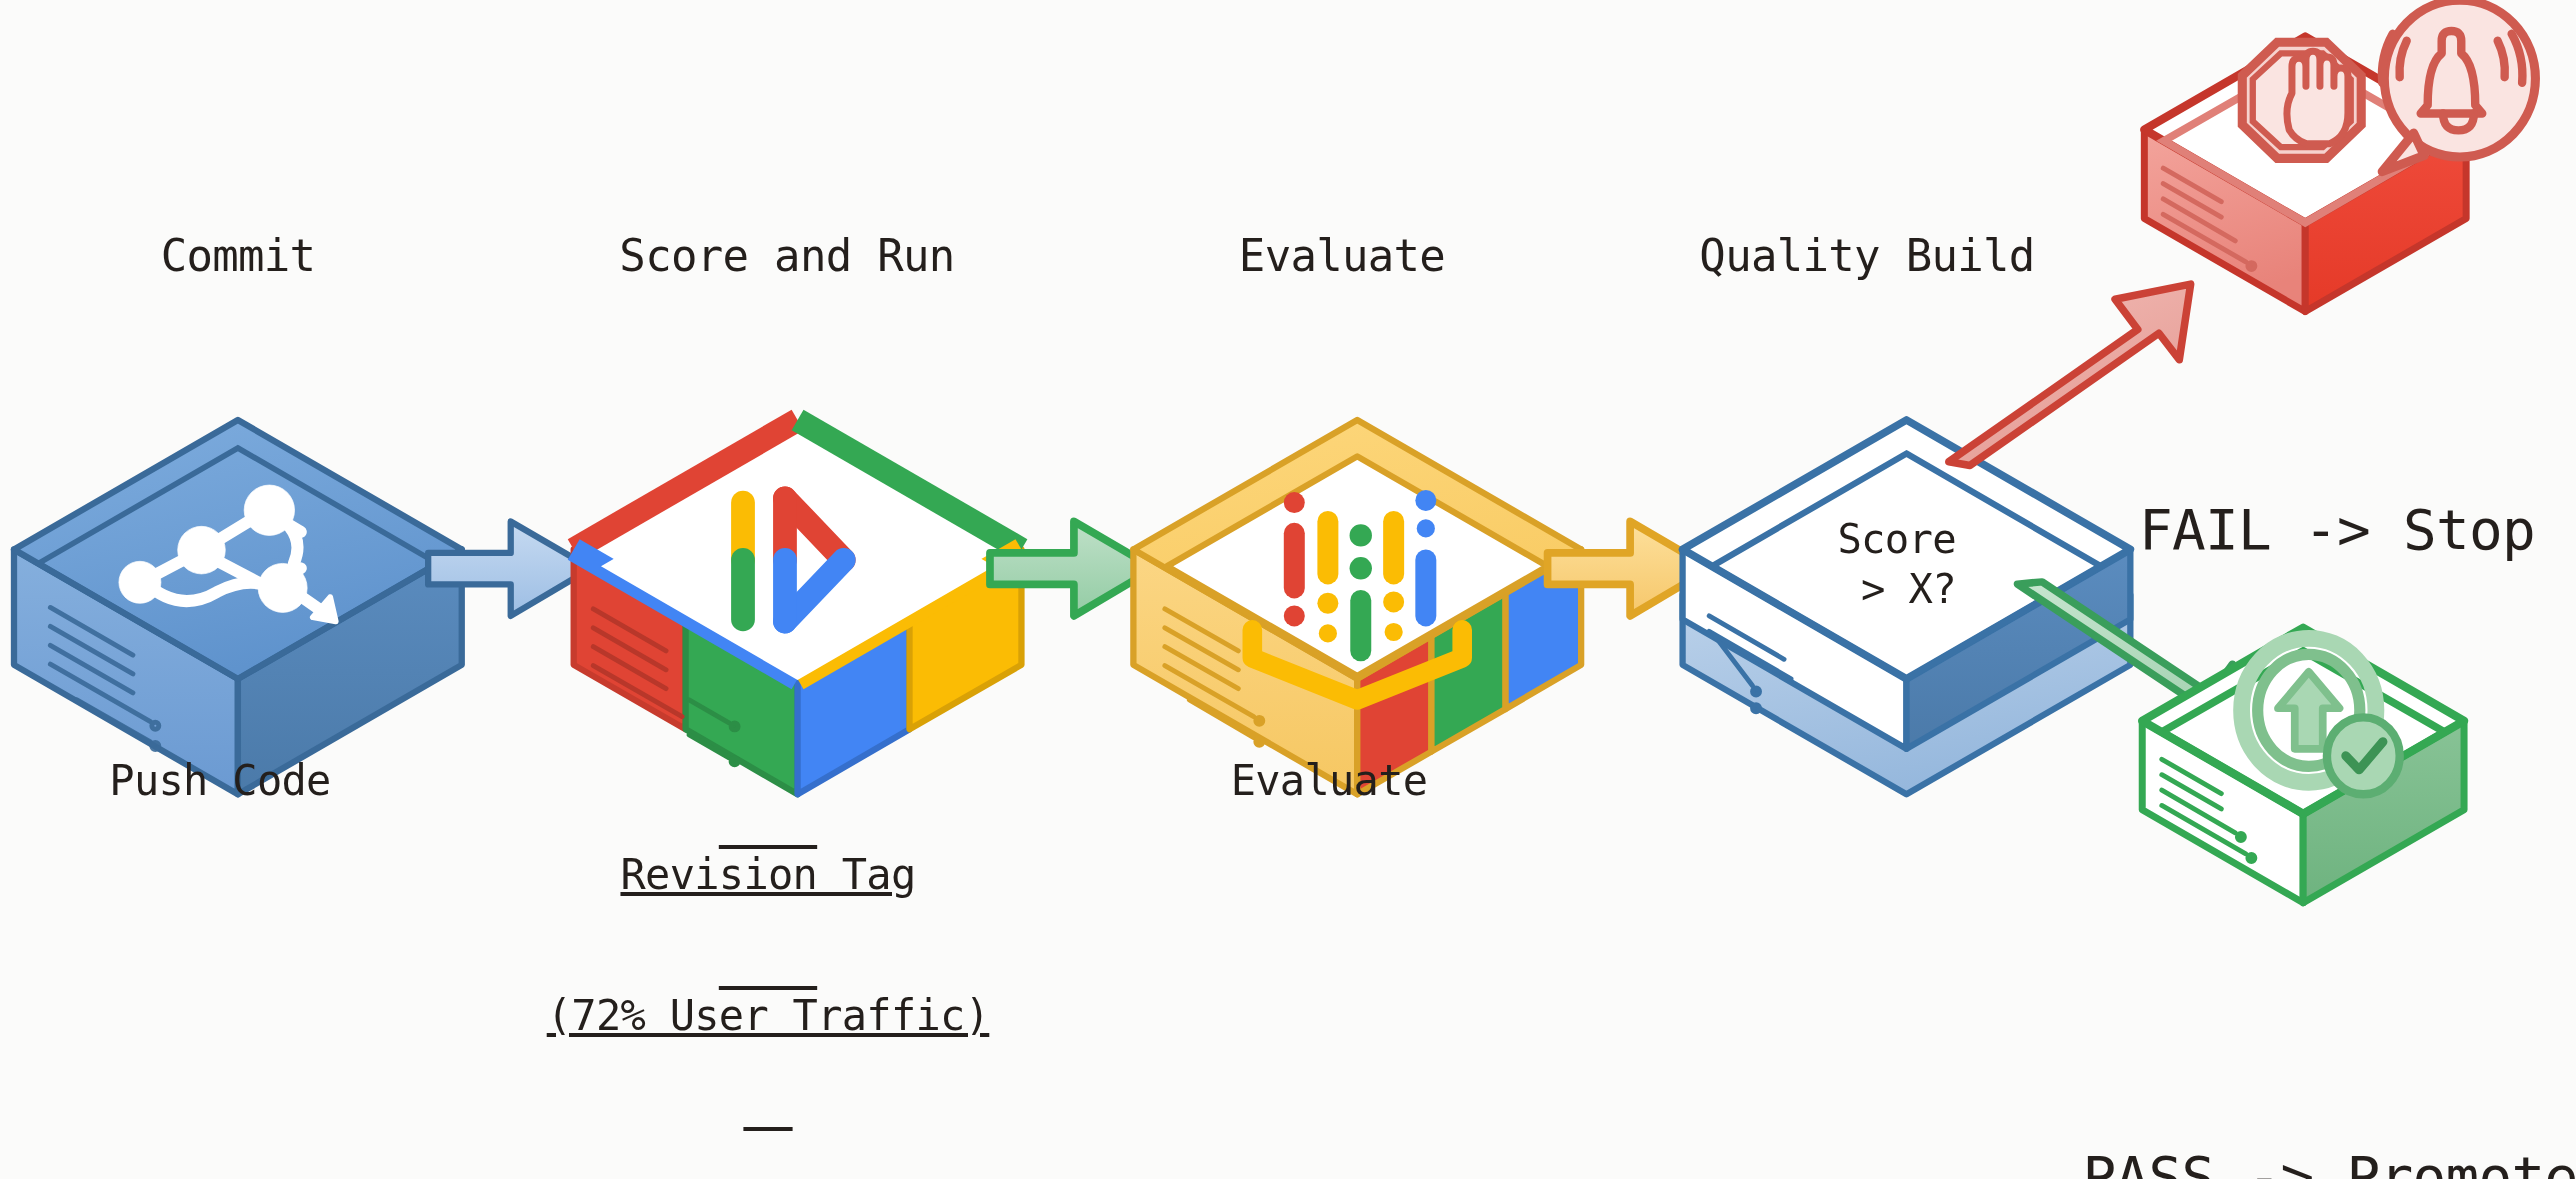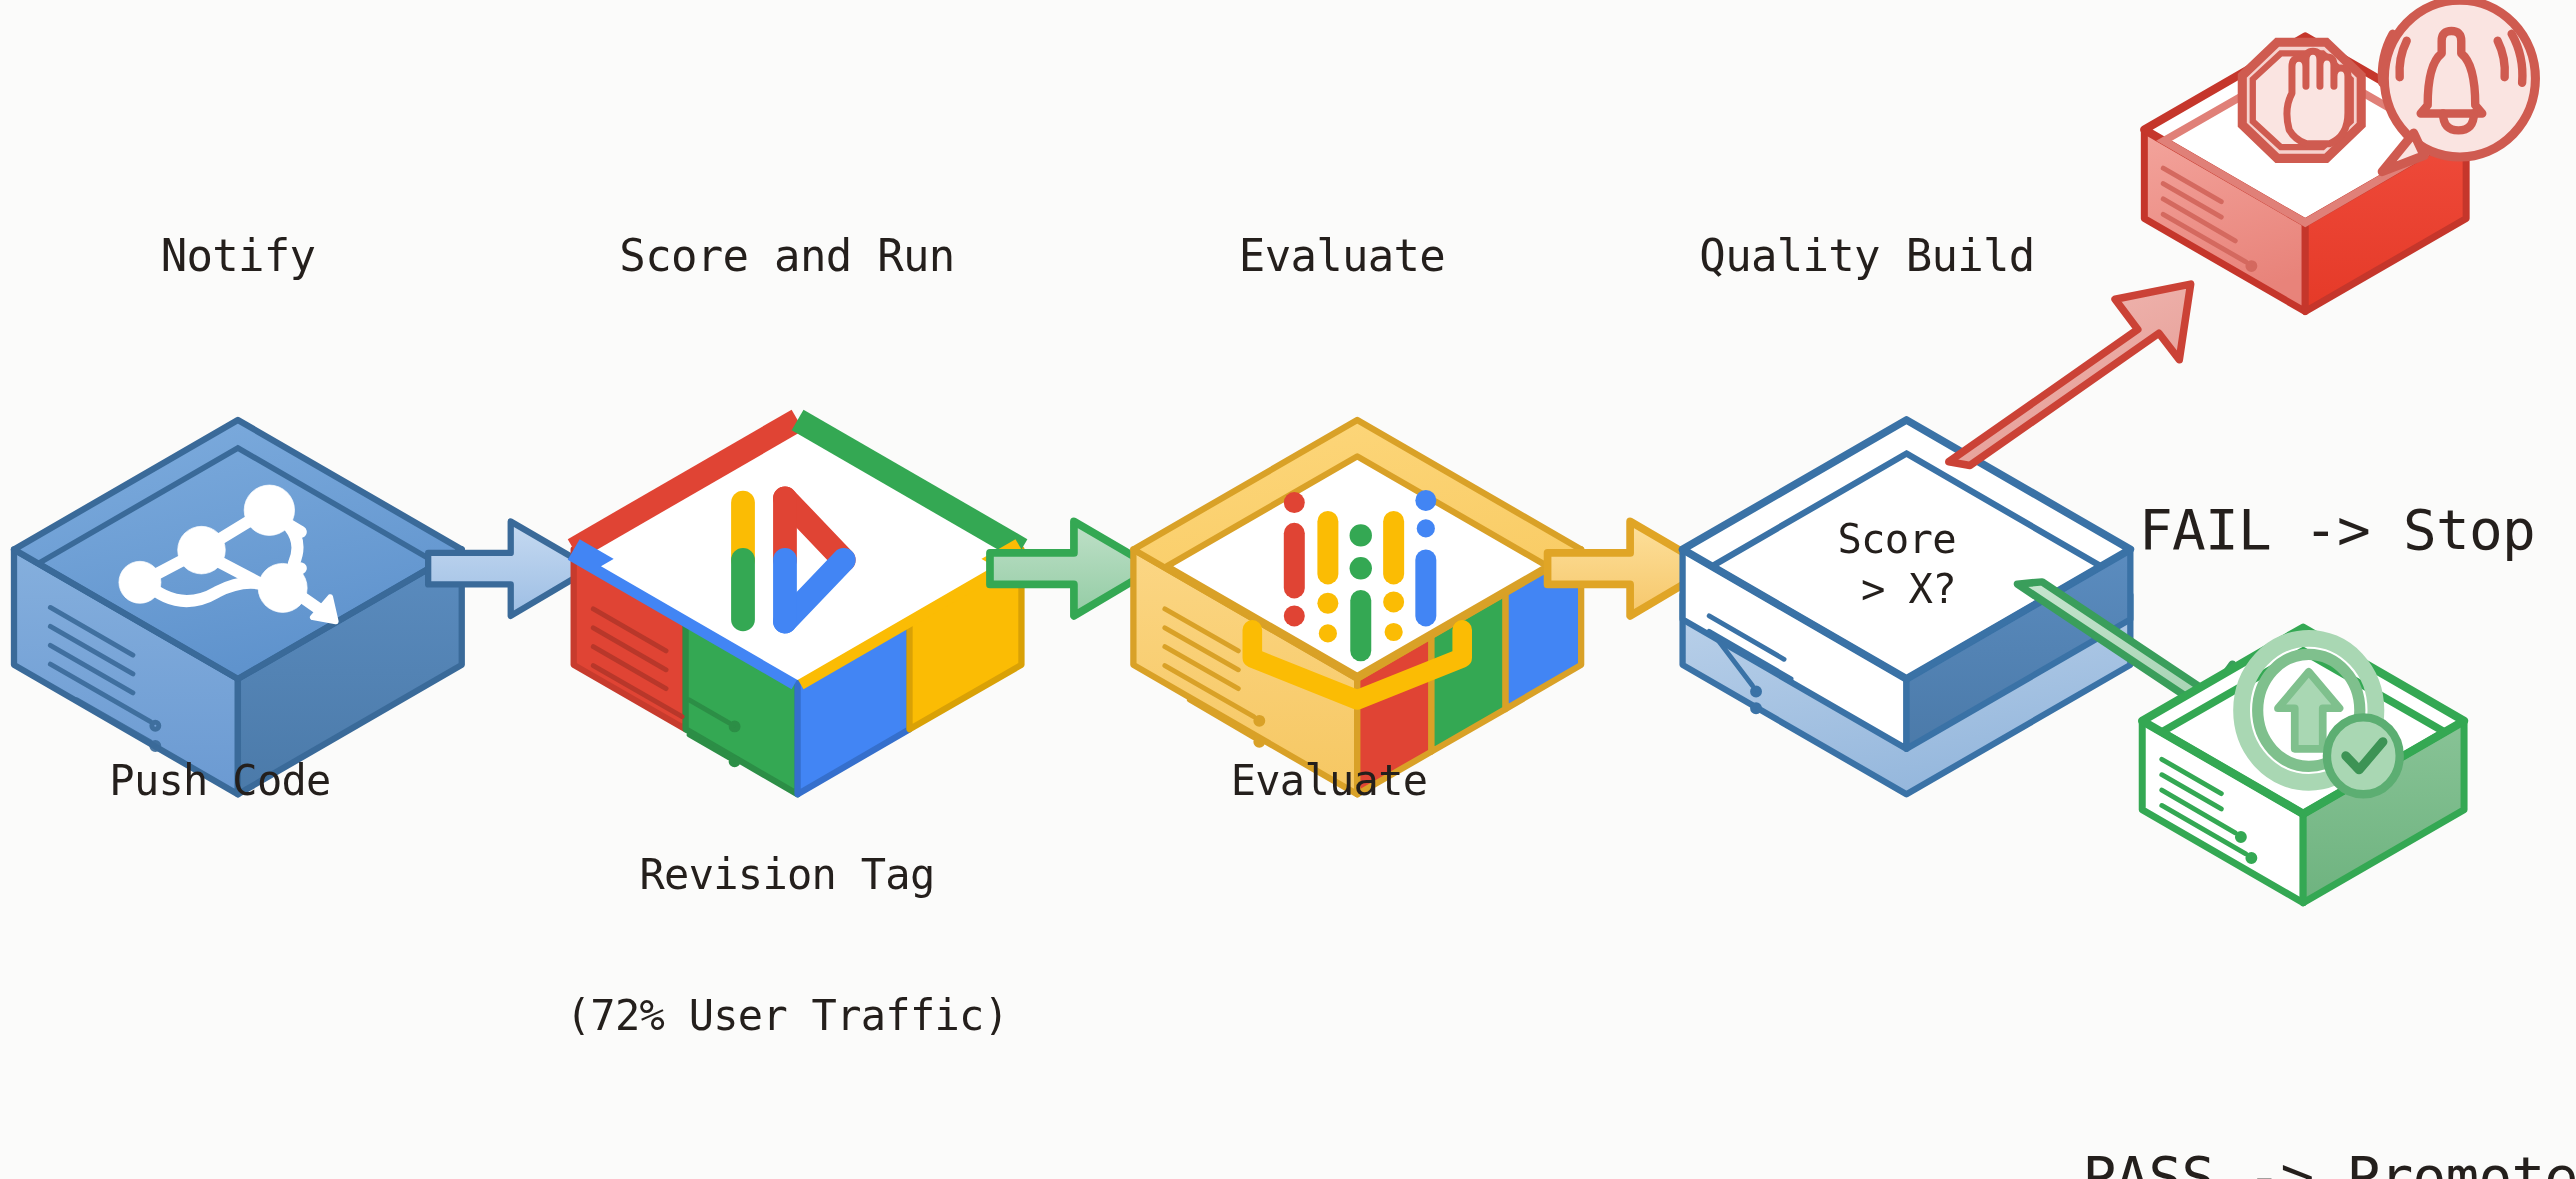--- a/index.html
+++ b/index.html
@@ -338,25 +338,25 @@
         <ellipse cx="3300" cy="1015" rx="96" ry="103" fill="none" stroke="#a9d7b3" stroke-width="24"></ellipse>
         <ellipse cx="3300" cy="1015" rx="73" ry="80" fill="none" stroke="#7fc08d" stroke-width="16"></ellipse>
         <path d="M3300 960 L3344 1012 L3320 1012 L3320 1070 L3280 1070 L3280 1012 L3256 1012 Z" fill="#a9d7b3" stroke="#7fc08d" stroke-width="11" stroke-linejoin="round"></path>
         <ellipse cx="3378" cy="1080" rx="52" ry="55" fill="#a9d7b3" stroke="#5cae72" stroke-width="12"></ellipse>
         <path d="M3353 1080 L3372 1100 L3406 1060" fill="none" stroke="#3d9355" stroke-width="13" stroke-linecap="round" stroke-linejoin="round"></path>
       </g>
     </g>
 
   </svg>
 
-  <div class="lbl lbl-top" style="left:238px; top:231px;">Notify</div>
+  <div class="lbl lbl-top" style="left:238px; top:231px;">Commit</div>
   <div class="lbl lbl-bot" style="left:220px; top:757px;">Push Code</div>
 
   <div class="lbl lbl-top" style="left:787px; top:231px;">Score and Run</div>
-  <div class="lbl lbl-bot" style="left:787px; top:757px;">
+  <div class="lbl lbl-bot" style="left:768px; top:757px;text-decoration:underline;">
     <div>Revision Tag</div>
     <div>(72% User Traffic)</div>
   </div>
 
   <div class="lbl lbl-top" style="left:1342px; top:231px;">Evaluate</div>
   <div class="lbl lbl-bot" style="left:1329px; top:757px;">Evaluate</div>
 
   <div class="lbl lbl-top" style="left:1867px; top:231px;">Quality Build</div>
 
   <div class="lbl lbl-side" style="left:2337px; top:374px;">

